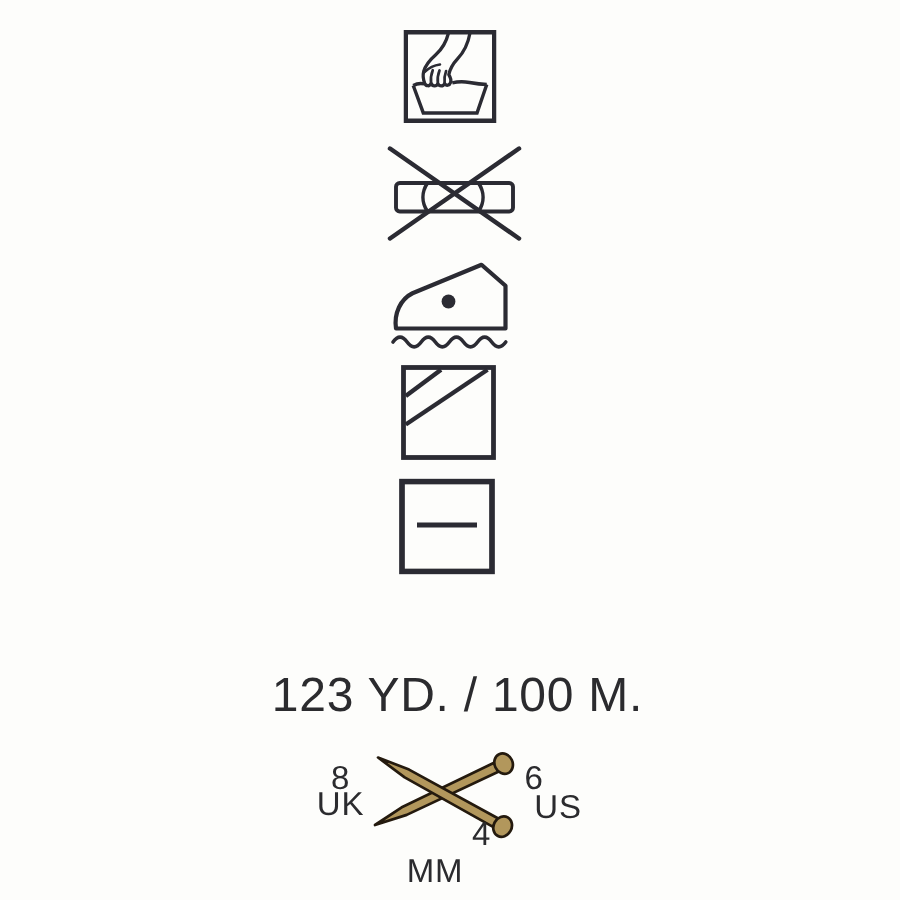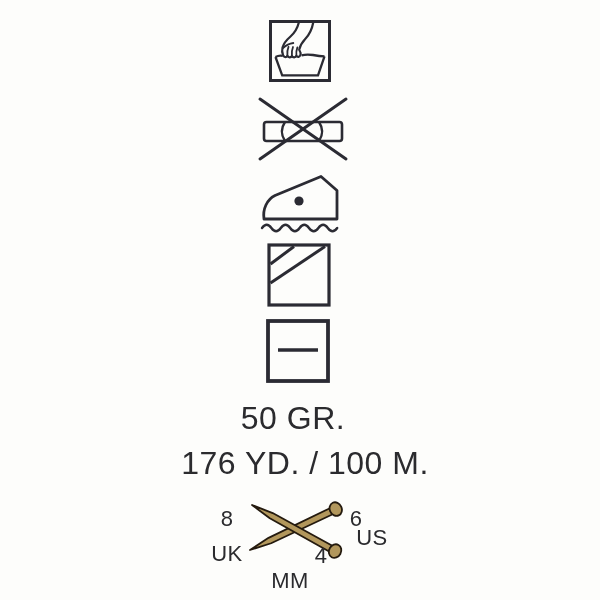--- a/index.html
+++ b/index.html
@@ -67,38 +67,37 @@
     <rect class="ink-stroke" x="2" y="2" width="60" height="60" stroke-width="3.2"></rect>
     <path class="ink-stroke" stroke-width="3" d="M 3.5,40 L 58,3.5"></path>
     <path class="ink-stroke" stroke-width="3" d="M 3.5,21 L 27,3.5"></path>
   </svg>
 
   <svg class="sym" style="left:266px;top:319px" width="64" height="64" viewBox="0 0 64 64" aria-hidden="true">
     <rect class="ink-stroke" x="2" y="2" width="60" height="60" stroke-width="3.8"></rect>
     <path class="ink-stroke" stroke-width="3.4" d="M 12,31 L 52,31"></path>
   </svg>
 
-  <div class="label-text" style="left:293px;top:401px">50 GR.</div>
-  <div class="label-text" style="left:305px;top:446px">176 YD. / 100 M.</div>
+  <div class="label-text" style="left:305px;top:446px">123 YD. / 100 M.</div>
 
   <div>
     <svg class="sym" style="left:240px;top:494px" width="110" height="70" viewBox="0 0 110 70" aria-hidden="true">
 
       <g transform="translate(10,56) rotate(-25.5)">
         <path class="needle-part" stroke-linejoin="round" d="M 0,0 L 22,-3 L 89.5,-3.3 L 89.5,3.3 L 22,3 Z"></path>
         <ellipse class="needle-part" cx="95" cy="0" rx="6" ry="7"></ellipse>
       </g>
 
       <g transform="translate(12,11) rotate(29)">
         <path class="needle-part" stroke-linejoin="round" d="M 0,0 L 22,-3 L 89.5,-3.3 L 89.5,3.3 L 22,3 Z"></path>
         <ellipse class="needle-part" cx="95" cy="0" rx="6" ry="7"></ellipse>
       </g>
     </svg>
 
     <div class="needle-text" style="left:227px;top:507px">8</div>
-    <div class="needle-text" style="left:227px;top:542px">UK</div>
+    <div class="needle-text" style="left:227px;top:524px">UK</div>
     <div class="needle-text" style="left:356px;top:507px">6</div>
     <div class="needle-text" style="left:372px;top:526px">US</div>
     <div class="needle-text" style="left:321px;top:544px">4</div>
     <div class="needle-text" style="left:290px;top:569px">MM</div>
   </div>
 
 </div>
 
 </body></html>

